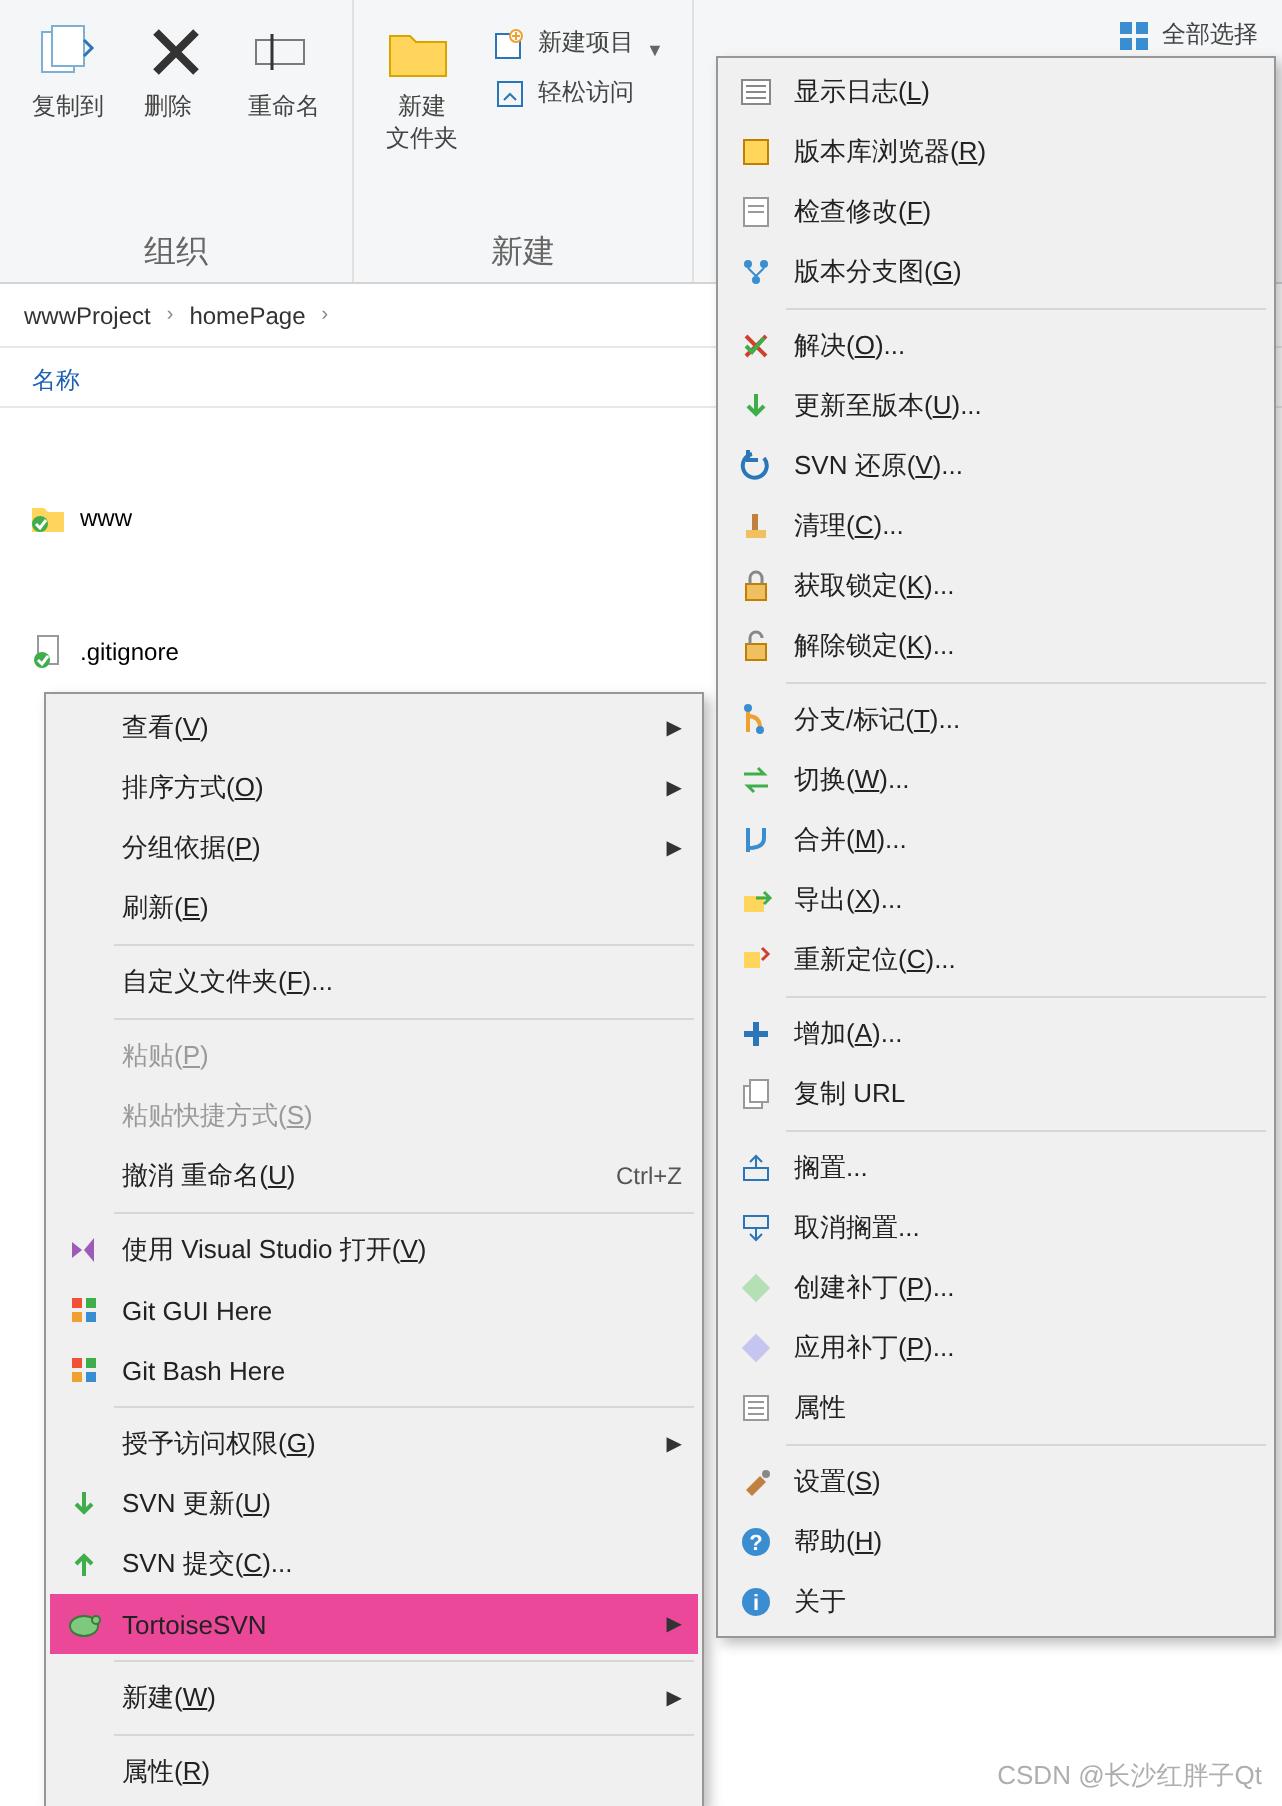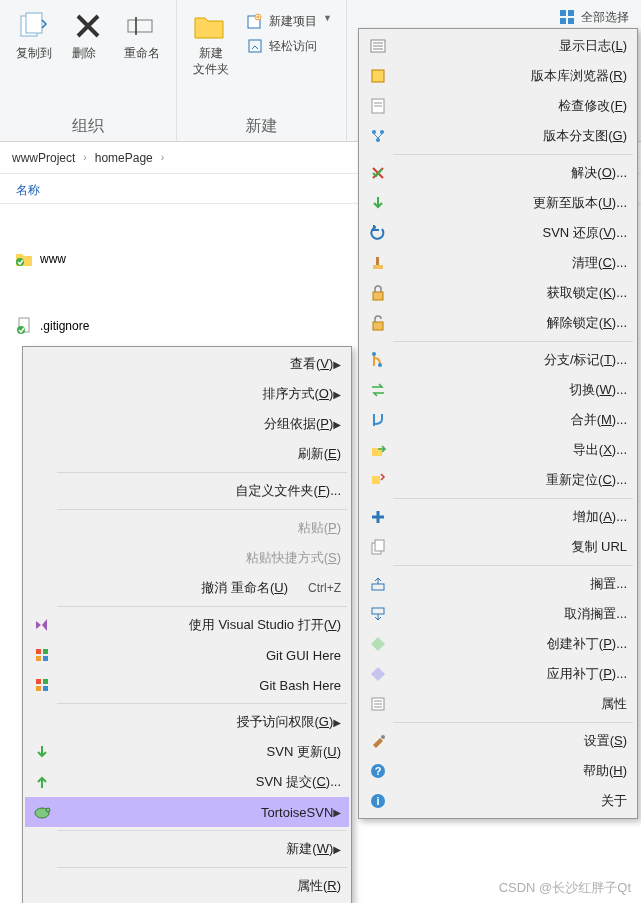--- a/index.html
+++ b/index.html
@@ -6,42 +6,42 @@
     body { width: 641px; height: 903px; background: #fff; font-size: 12px; overflow: hidden; position: relative; }
     
     
     .ribbon { background: #f5f6f7; border-bottom: 1px solid #d4d4d4; height: 142px; display: flex; }
     .ribbon-group { padding: 6px 8px 2px; display: flex; flex-direction: column; align-items: center; border-right: 1px solid #e1e1e1; }
     .ribbon-group-items { display: flex; gap: 4px; flex: 1; align-items: flex-start; }
     .ribbon-group-label { color: #666; font-size: 16px; padding: 4px 0 2px; }
     .ribbon-btn { display: flex; flex-direction: column; align-items: flex-start; padding: 4px 8px; cursor: pointer; color: #444; min-width: 48px; }
     .ribbon-icon-lg { width: 32px; height: 32px; display: flex; align-items: center; justify-content: center; margin-bottom: 4px; }
     .ribbon-btn-label { font-size: 12px; text-align: center; line-height: 1.3; }
-    .ribbon-small-btn { display: flex; align-items: flex-start; gap: 6px; padding: 3px 6px; cursor: pointer; font-size: 12px; color: #444; }
+    .ribbon-small-btn { display: flex; align-items: flex-end; gap: 6px; padding: 3px 6px; cursor: pointer; font-size: 12px; color: #444; }
     .ribbon-small-icon { width: 16px; height: 16px; display: flex; align-items: center; justify-content: center; }
     .right-small { display:flex; flex-direction:column; gap:2px; padding:6px; }
     
     
     .breadcrumb { height: 32px; display: flex; align-items: center; padding: 0 12px; border-bottom: 1px solid #e8e8e8; gap: 8px; color: #333; }
     .breadcrumb-item { cursor: pointer; }
     .breadcrumb-sep { color: #888; font-size: 10px; }
     
     
     .filelist-header { display:flex; align-items:center; padding: 8px 16px 4px; color: #1e5fb4; border-bottom: 1px solid #e8e8e8; }
     .filelist-header-col { flex:1; }
     .sort-arrow { margin-left: 60px; color: #666; font-size: 10px; }
     .file-row { display: flex; align-items: center; gap: 8px; padding: 4px 16px; cursor: pointer; margin-top: 43px; }
     .file-icon { width: 16px; height: 16px; display:flex; align-items:center; justify-content:center; }
     
     
-    .context-menu { position: absolute; background: #f0f0f0; border: 1px solid #979797; box-shadow: 3px 3px 6px rgba(0,0,0,.25); padding: 2px; min-width: 280px; text-align: right; }
+    .context-menu { position: absolute; background: #f0f0f0; border: 1px solid #979797; box-shadow: 3px 3px 6px rgba(0,0,0,.25); padding: 2px; min-width: 280px; }
     .cm1 { left: 22px; top: 346px; width: 330px; }
     .cm2 { left: 358px; top: 28px; width: 270px; }
     .menu-item { display: flex; align-items: center; padding: 6px 8px 6px 6px; cursor: default; font-size: 13px; color: #222; position: relative; }
-    .menu-item.highlighted { background: #c4b5fd; }
+    .menu-item.highlighted { background: #ec4899; }
     .menu-item.disabled { color: #9a9a9a; }
     .menu-icon { width: 22px; height: 18px; display:flex; align-items:center; justify-content:center; margin-right: 8px; flex-shrink:0; }
     .menu-label { flex: 1; }
     .menu-label u { text-decoration: underline; }
     .menu-shortcut { color: #555; font-size: 12px; margin-left: 20px; }
     .menu-arrow { color: #333; font-size: 10px; margin-left: auto; }
     .menu-sep { height: 1px; background: #d7d7d7; margin: 3px 2px 3px 32px; }
     
     .watermark { position: absolute; right: 10px; bottom: 6px; color: rgba(120,120,120,.6); font-size: 13px; }
     

